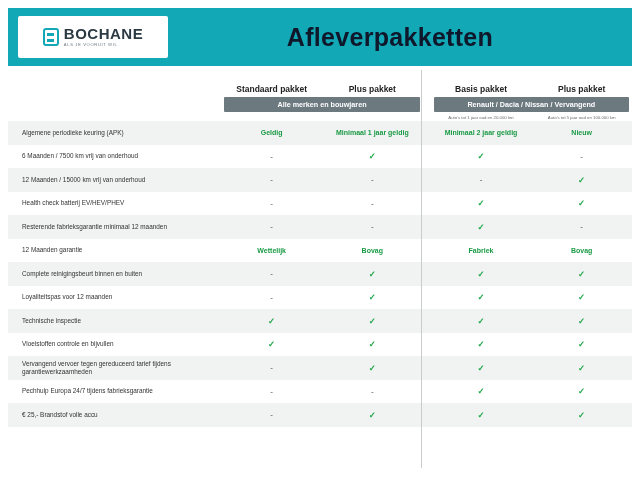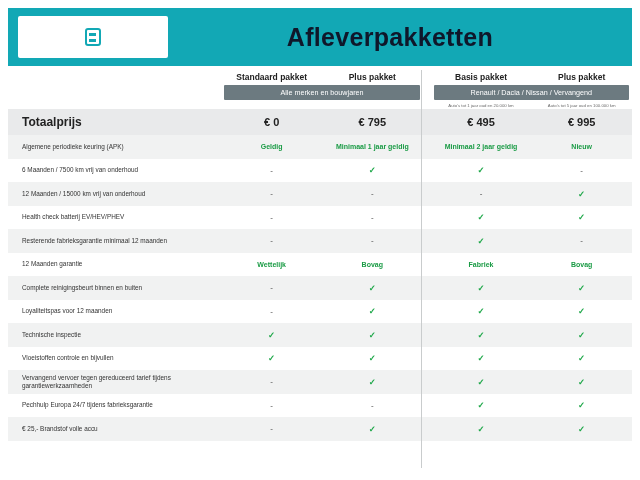--- a/index.html
+++ b/index.html
@@ -94,41 +94,41 @@
     font-weight: bold;
     letter-spacing: 0.3px;
     padding-right: 20px;
   }
 
   
   table.cmp {
     width: 100%;
     border-collapse: collapse;
     table-layout: fixed;
-    margin-top: 0;
+    margin-top: 12px;
   }
   table.cmp col.c-label { width: 212px; }
   table.cmp col.c-pkg  { width: 100px; }
 
   .hdr-name {
     text-align: center;
     font-size: 8.5px;
     font-weight: bold;
     color: #222;
     padding: 6px 2px 3px 2px;
     vertical-align: bottom;
   }
   .subbar-cell {
     padding: 0 3px;
   }
   .subbar {
     background: #6c7a80;
     color: #ffffff;
     font-size: 7.2px;
-    font-weight: normal;
+    font-weight: bold;
     text-align: center;
     padding: 3px 2px;
     border-radius: 1px;
   }
   .subbar.wide { background: #6c7a80; }
   .note {
     font-size: 4.3px;
     color: #6a6a6a;
     text-align: center;
     padding: 2px 2px 0 2px;
@@ -198,20 +198,24 @@
 </style>
 </head>
 <body>
 
 <div class="page">
 
   <div class="header">
     <div class="logo-box">
       <div class="logo-inner">
         <span class="logo-mark"></span>
+        <span class="logo-text">
+          <div class="logo-name">BOCHANE</div>
+          <div class="logo-tag">ALS JE VOORUIT WIL</div>
+        </span>
       </div>
     </div>
     <div class="header-title">Afleverpakketten</div>
   </div>
 
   <div class="divider" style="left:421px;"></div>
 
   <table class="cmp">
     <colgroup>
       <col class="c-label">
@@ -245,28 +249,20 @@
 
     <tr>
       <td></td>
       <td class="note note-empty"></td>
       <td class="note note-empty"></td>
       <td class="sep-col"></td>
       <td class="note">Auto's tot 1 jaar oud en 20.000 km</td>
       <td class="note">Auto's tot 5 jaar oud en 100.000 km</td>
     </tr>
 
-    <tr class="totals-row">
-      <td class="totals-label">Totaalprijs</td>
-      <td class="totals-price">€ 0</td>
-      <td class="totals-price">€ 795</td>
-      <td class="sep-col"></td>
-      <td class="totals-price">€ 495</td>
-      <td class="totals-price">€ 995</td>
-    </tr>
 
     </tbody>
       <tbody id="feature-rows">
         <tr class="frow alt">
           <td class="feat">Algemene periodieke keuring (APK)</td>
           <td class="val"><span class="txt">Geldig</span></td>
           <td class="val"><span class="txt">Minimaal 1 jaar geldig</span></td>
           <td class="sep-col"></td>
           <td class="val"><span class="txt">Minimaal 2 jaar geldig</span></td>
           <td class="val"><span class="txt">Nieuw</span></td>

